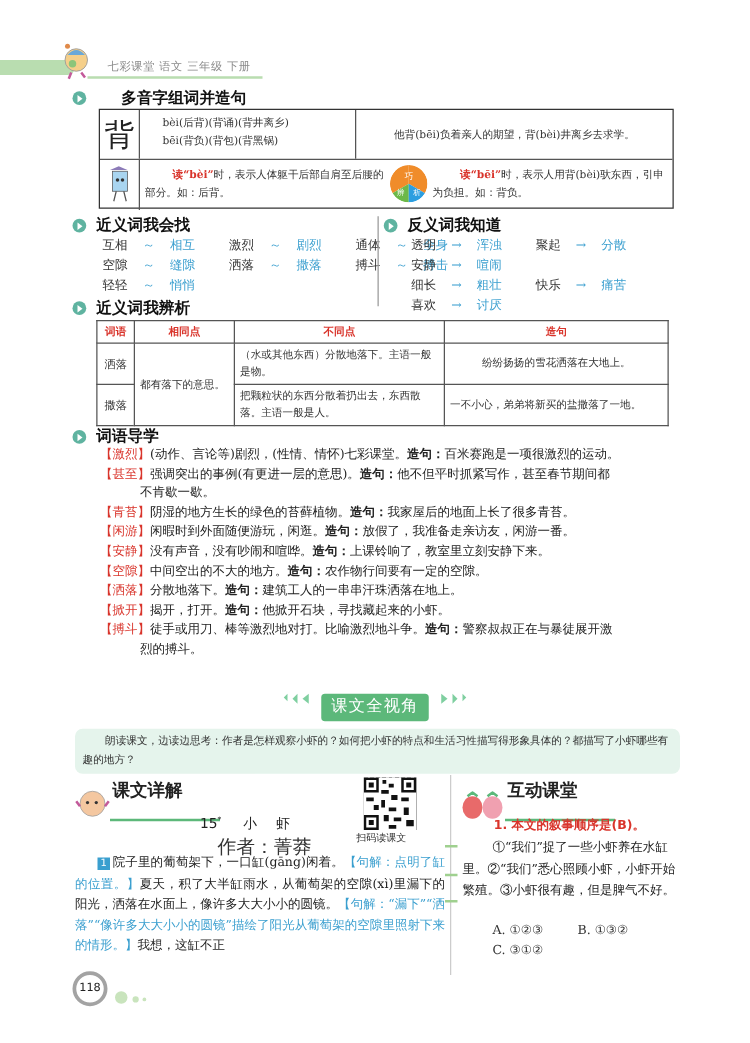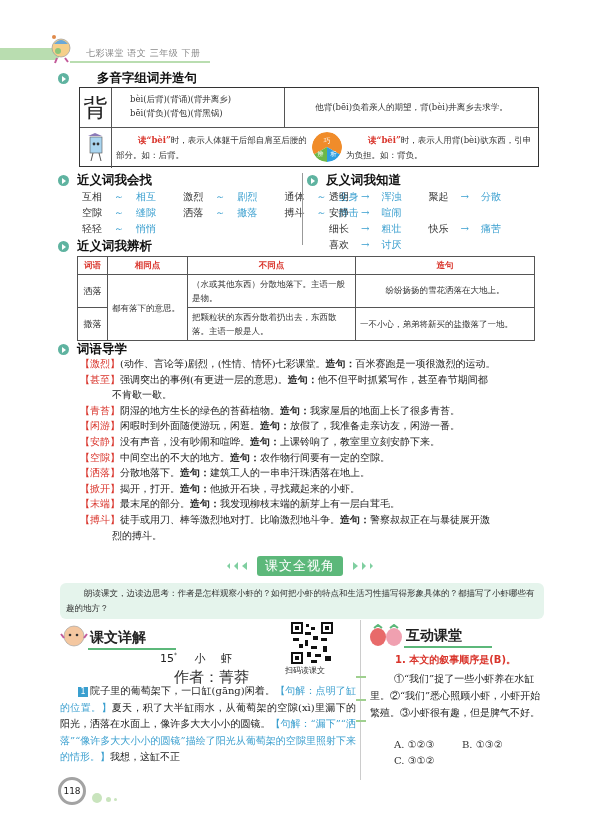--- a/index.html
+++ b/index.html
@@ -42,31 +42,31 @@
   table.cmp .word { text-align:center; width:30px; font-size:9px; }
 
   
   .vocab { position:absolute; left:80px; top:356px; width:470px; font-size:10px; line-height:15.6px; color:#222; }
   .vocab .item { padding-left:0; }
   .vocab .term { color:#d9342b; }
   .vocab .zj { font-weight:bold; font-family:"DejaVu Sans",sans-serif; }
   .vocab .cont { padding-left:32px; }
 
   
-  .banner { position:absolute; left:216px; top:555px; width:168px; height:22px; display:flex; align-items:center; justify-content:center; }
+  .banner { position:absolute; left:216px; top:555px; width:168px; height:22px; display:flex; justify-content:center; }
   .banner .lbl { background:#5cb87a; color:#fff; font-size:13px; padding:1px 8px; border-radius:3px; font-family:"DejaVu Sans",sans-serif; letter-spacing:1px; margin:0 8px; }
   .tri { width:0; height:0; border-top:4px solid transparent; border-bottom:4px solid transparent; margin:0 2px; }
   .tri.l { border-right:5px solid #7fcfa0; }
   .tri.r { border-left:5px solid #7fcfa0; }
 
   .prompt { position:absolute; left:60px; top:583px; width:484px; height:36px; background:#e5f4ec; border-radius:6px; font-size:8.5px; line-height:15px; color:#333; padding:3px 6px; }
 
   
   .blk-title { position:absolute; display:flex; align-items:flex-end; }
-  .blk-title .t { font-size:14px; font-weight:bold; color:#222; border-bottom:2px solid #5cb87a; padding:0 30px 1px 2px; font-family:"DejaVu Sans",sans-serif; }
+  .blk-title .t { font-size:14px; font-weight:bold; color:#222; border-bottom:2px solid #5cb87a; padding:0 30px 13px 2px; font-family:"DejaVu Sans",sans-serif; }
   .lesson-h { position:absolute; left:160px; top:651px; font-size:11px; font-family:"DejaVu Sans",sans-serif; }
   .author { position:absolute; left:174px; top:668px; font-size:15px; color:#333; }
   .text { position:absolute; left:60px; top:683px; width:296px; font-size:10px; line-height:16.5px; color:#222; text-align:justify; }
   .text .blue { color:#3a9fcf; }
   .num-box { display:inline-block; width:10px; height:10px; background:#3a9fcf; color:#fff; font-size:8px; line-height:10px; text-align:center; font-family:"DejaVu Sans",sans-serif; margin-right:2px; }
 
   .qr { position:absolute; left:291px; top:622px; width:42px; height:42px; background:
         repeating-linear-gradient(90deg,#111 0 3px,#fff 3px 5px),#111; }
   .qr-lbl { position:absolute; left:285px; top:665px; font-size:8px; color:#333; }
 
@@ -210,21 +210,20 @@
 </div>
 <div class="vocab">
   <div class="item"><span class="term">【激烈】</span><span>(动作、言论等)剧烈，(性情、情怀)七彩课堂。</span><span class="zj">造句：</span><span>百米赛跑是一项很激烈的运动。</span></div>
   <div class="item"><span class="term">【甚至】</span><span>强调突出的事例(有更进一层的意思)。</span><span class="zj">造句：</span><span>他不但平时抓紧写作，甚至春节期间都</span><div class="cont">不肯歇一歇。</div></div>
   <div class="item"><span class="term">【青苔】</span><span>阴湿的地方生长的绿色的苔藓植物。</span><span class="zj">造句：</span><span>我家屋后的地面上长了很多青苔。</span></div>
   <div class="item"><span class="term">【闲游】</span><span>闲暇时到外面随便游玩，闲逛。</span><span class="zj">造句：</span><span>放假了，我准备走亲访友，闲游一番。</span></div>
   <div class="item"><span class="term">【安静】</span><span>没有声音，没有吵闹和喧哗。</span><span class="zj">造句：</span><span>上课铃响了，教室里立刻安静下来。</span></div>
   <div class="item"><span class="term">【空隙】</span><span>中间空出的不大的地方。</span><span class="zj">造句：</span><span>农作物行间要有一定的空隙。</span></div>
   <div class="item"><span class="term">【洒落】</span><span>分散地落下。</span><span class="zj">造句：</span><span>建筑工人的一串串汗珠洒落在地上。</span></div>
   <div class="item"><span class="term">【掀开】</span><span>揭开，打开。</span><span class="zj">造句：</span><span>他掀开石块，寻找藏起来的小虾。</span></div>
-  <div class="item"><span class="term">【末端】</span><span>最末尾的部分。</span><span class="zj">造句：</span><span>我发现柳枝末端的新芽上有一层白茸毛。</span></div>
   <div class="item"><span class="term">【搏斗】</span><span>徒手或用刀、棒等激烈地对打。比喻激烈地斗争。</span><span class="zj">造句：</span><span>警察叔叔正在与暴徒展开激</span><div class="cont">烈的搏斗。</div></div>
 </div>
 
 <div class="banner">
   <span class="tri l" style="border-right-width:3px;border-top-width:3px;border-bottom-width:3px;"></span>
   <span class="tri l" style="border-right-width:4px;"></span>
   <span class="tri l"></span>
   <span class="lbl">课文全视角</span>
   <span class="tri r"></span>
   <span class="tri r" style="border-left-width:4px;"></span>

